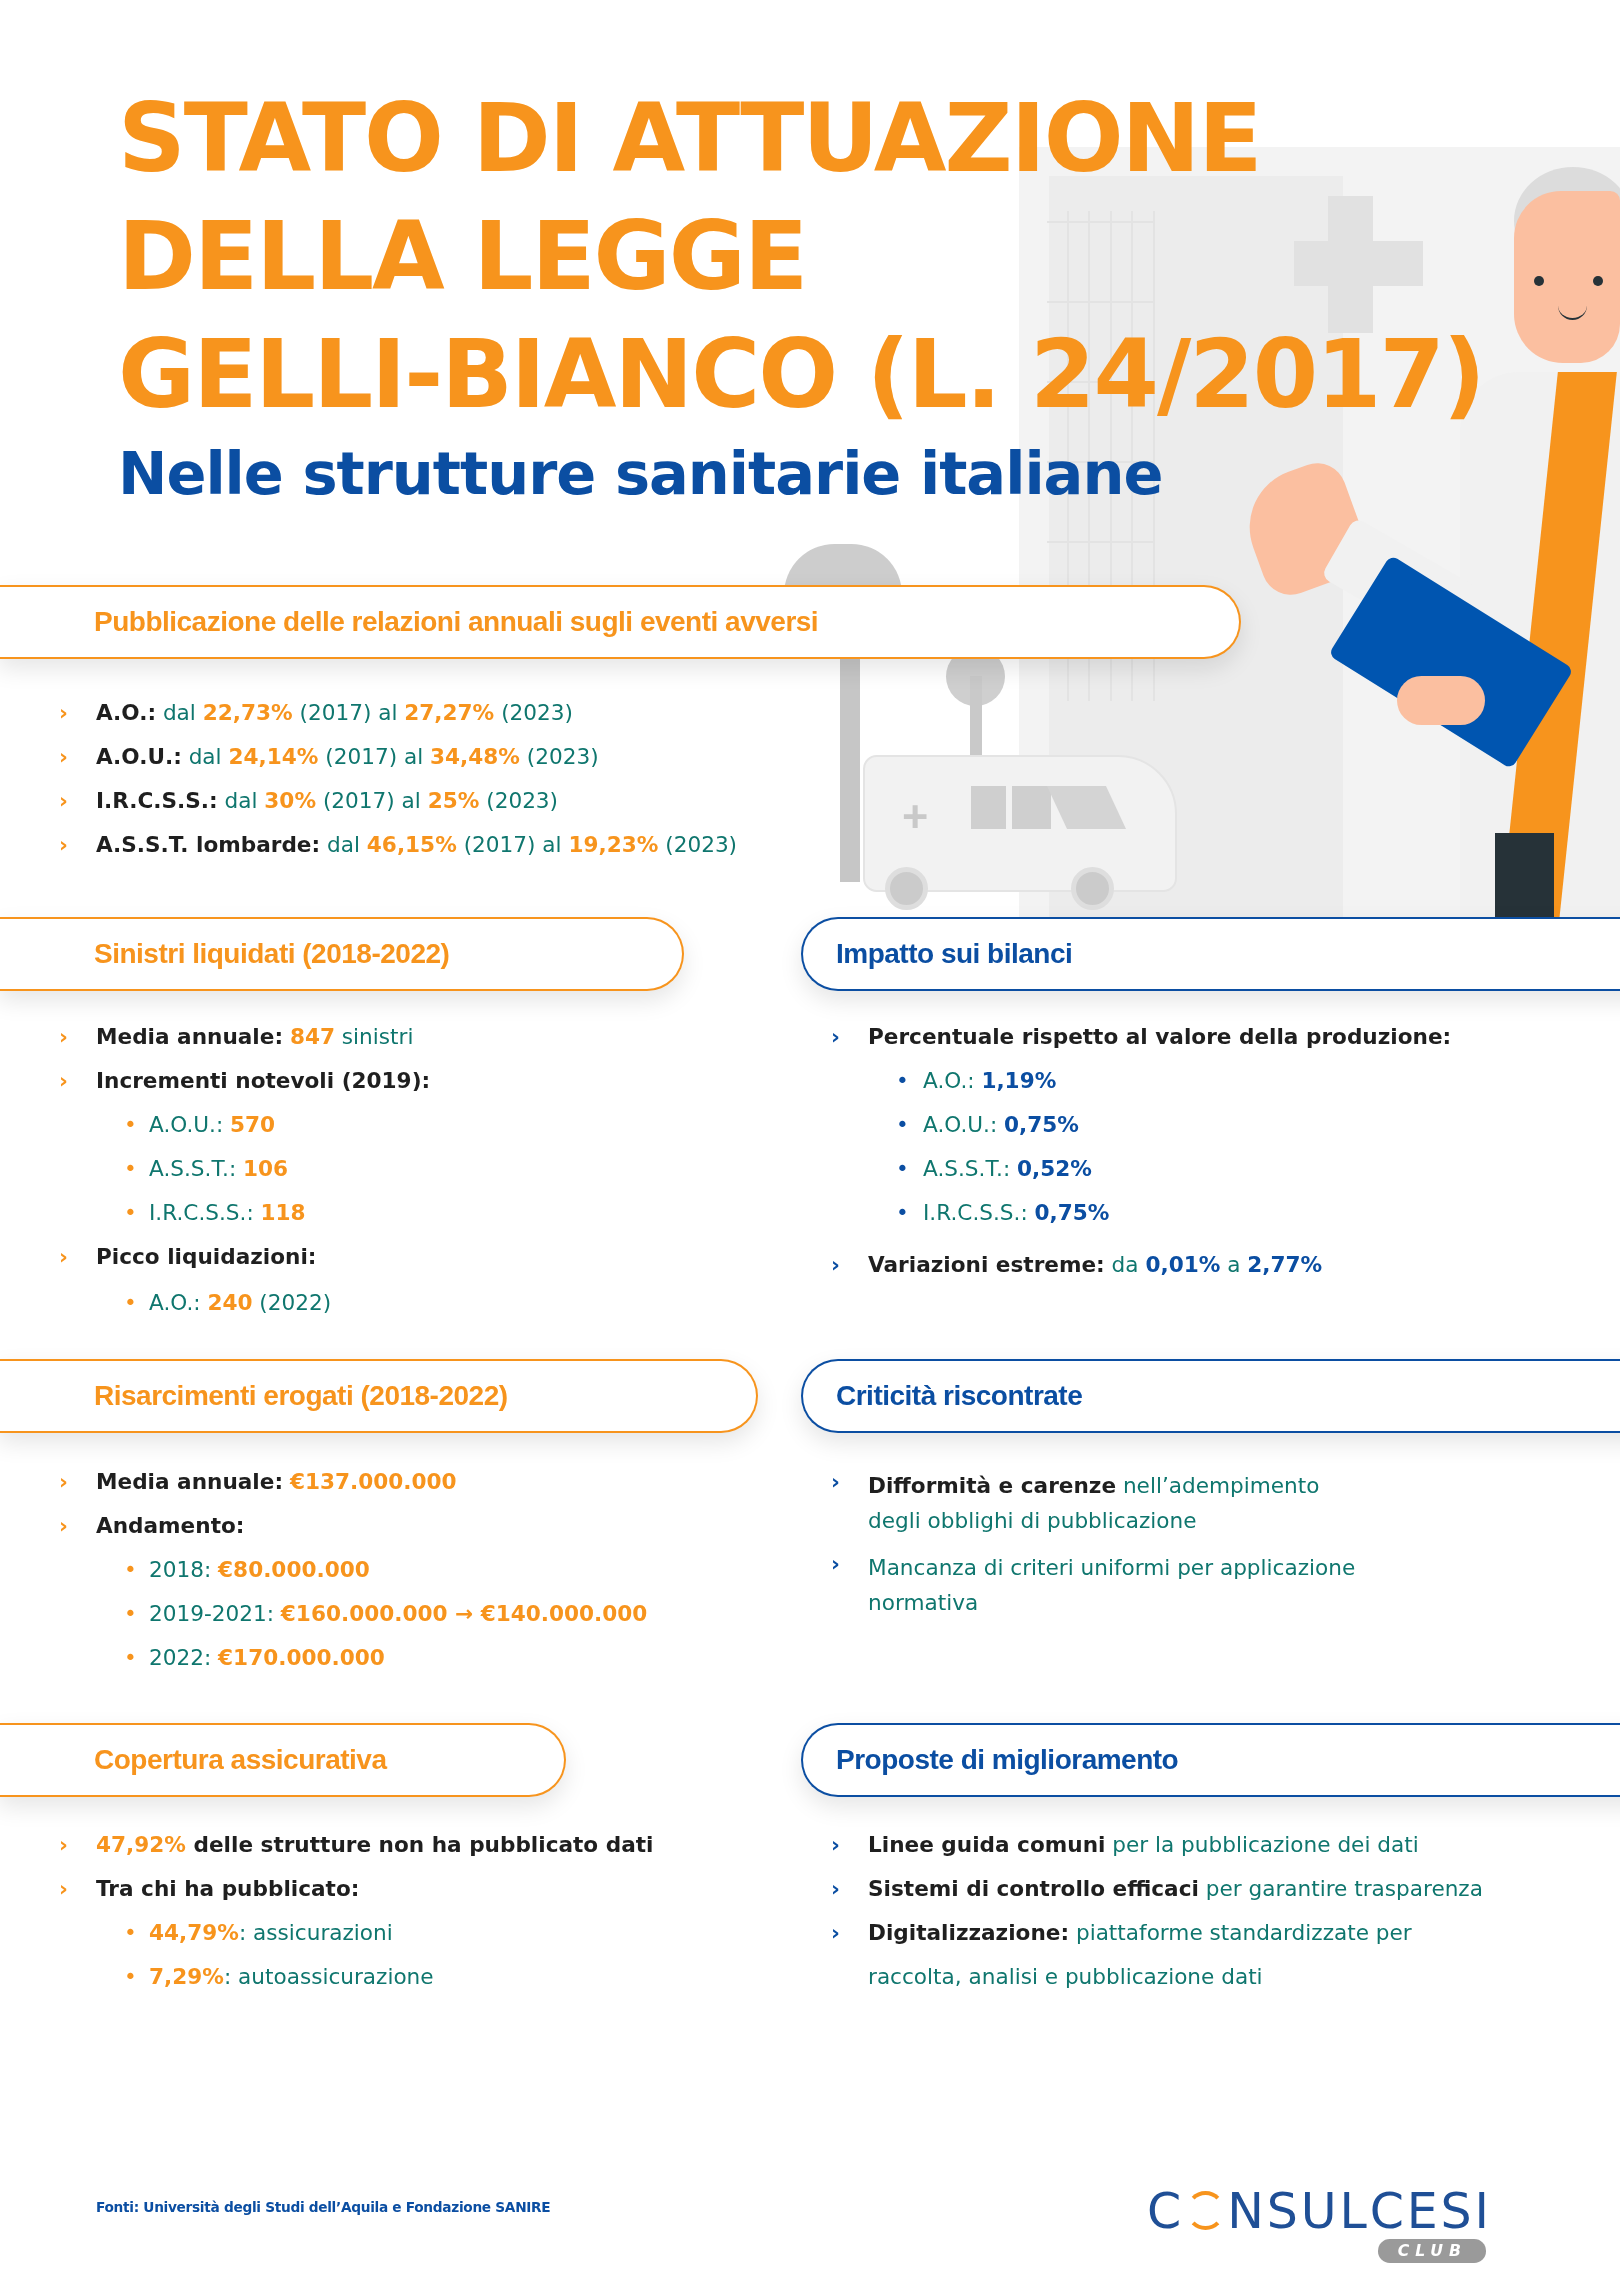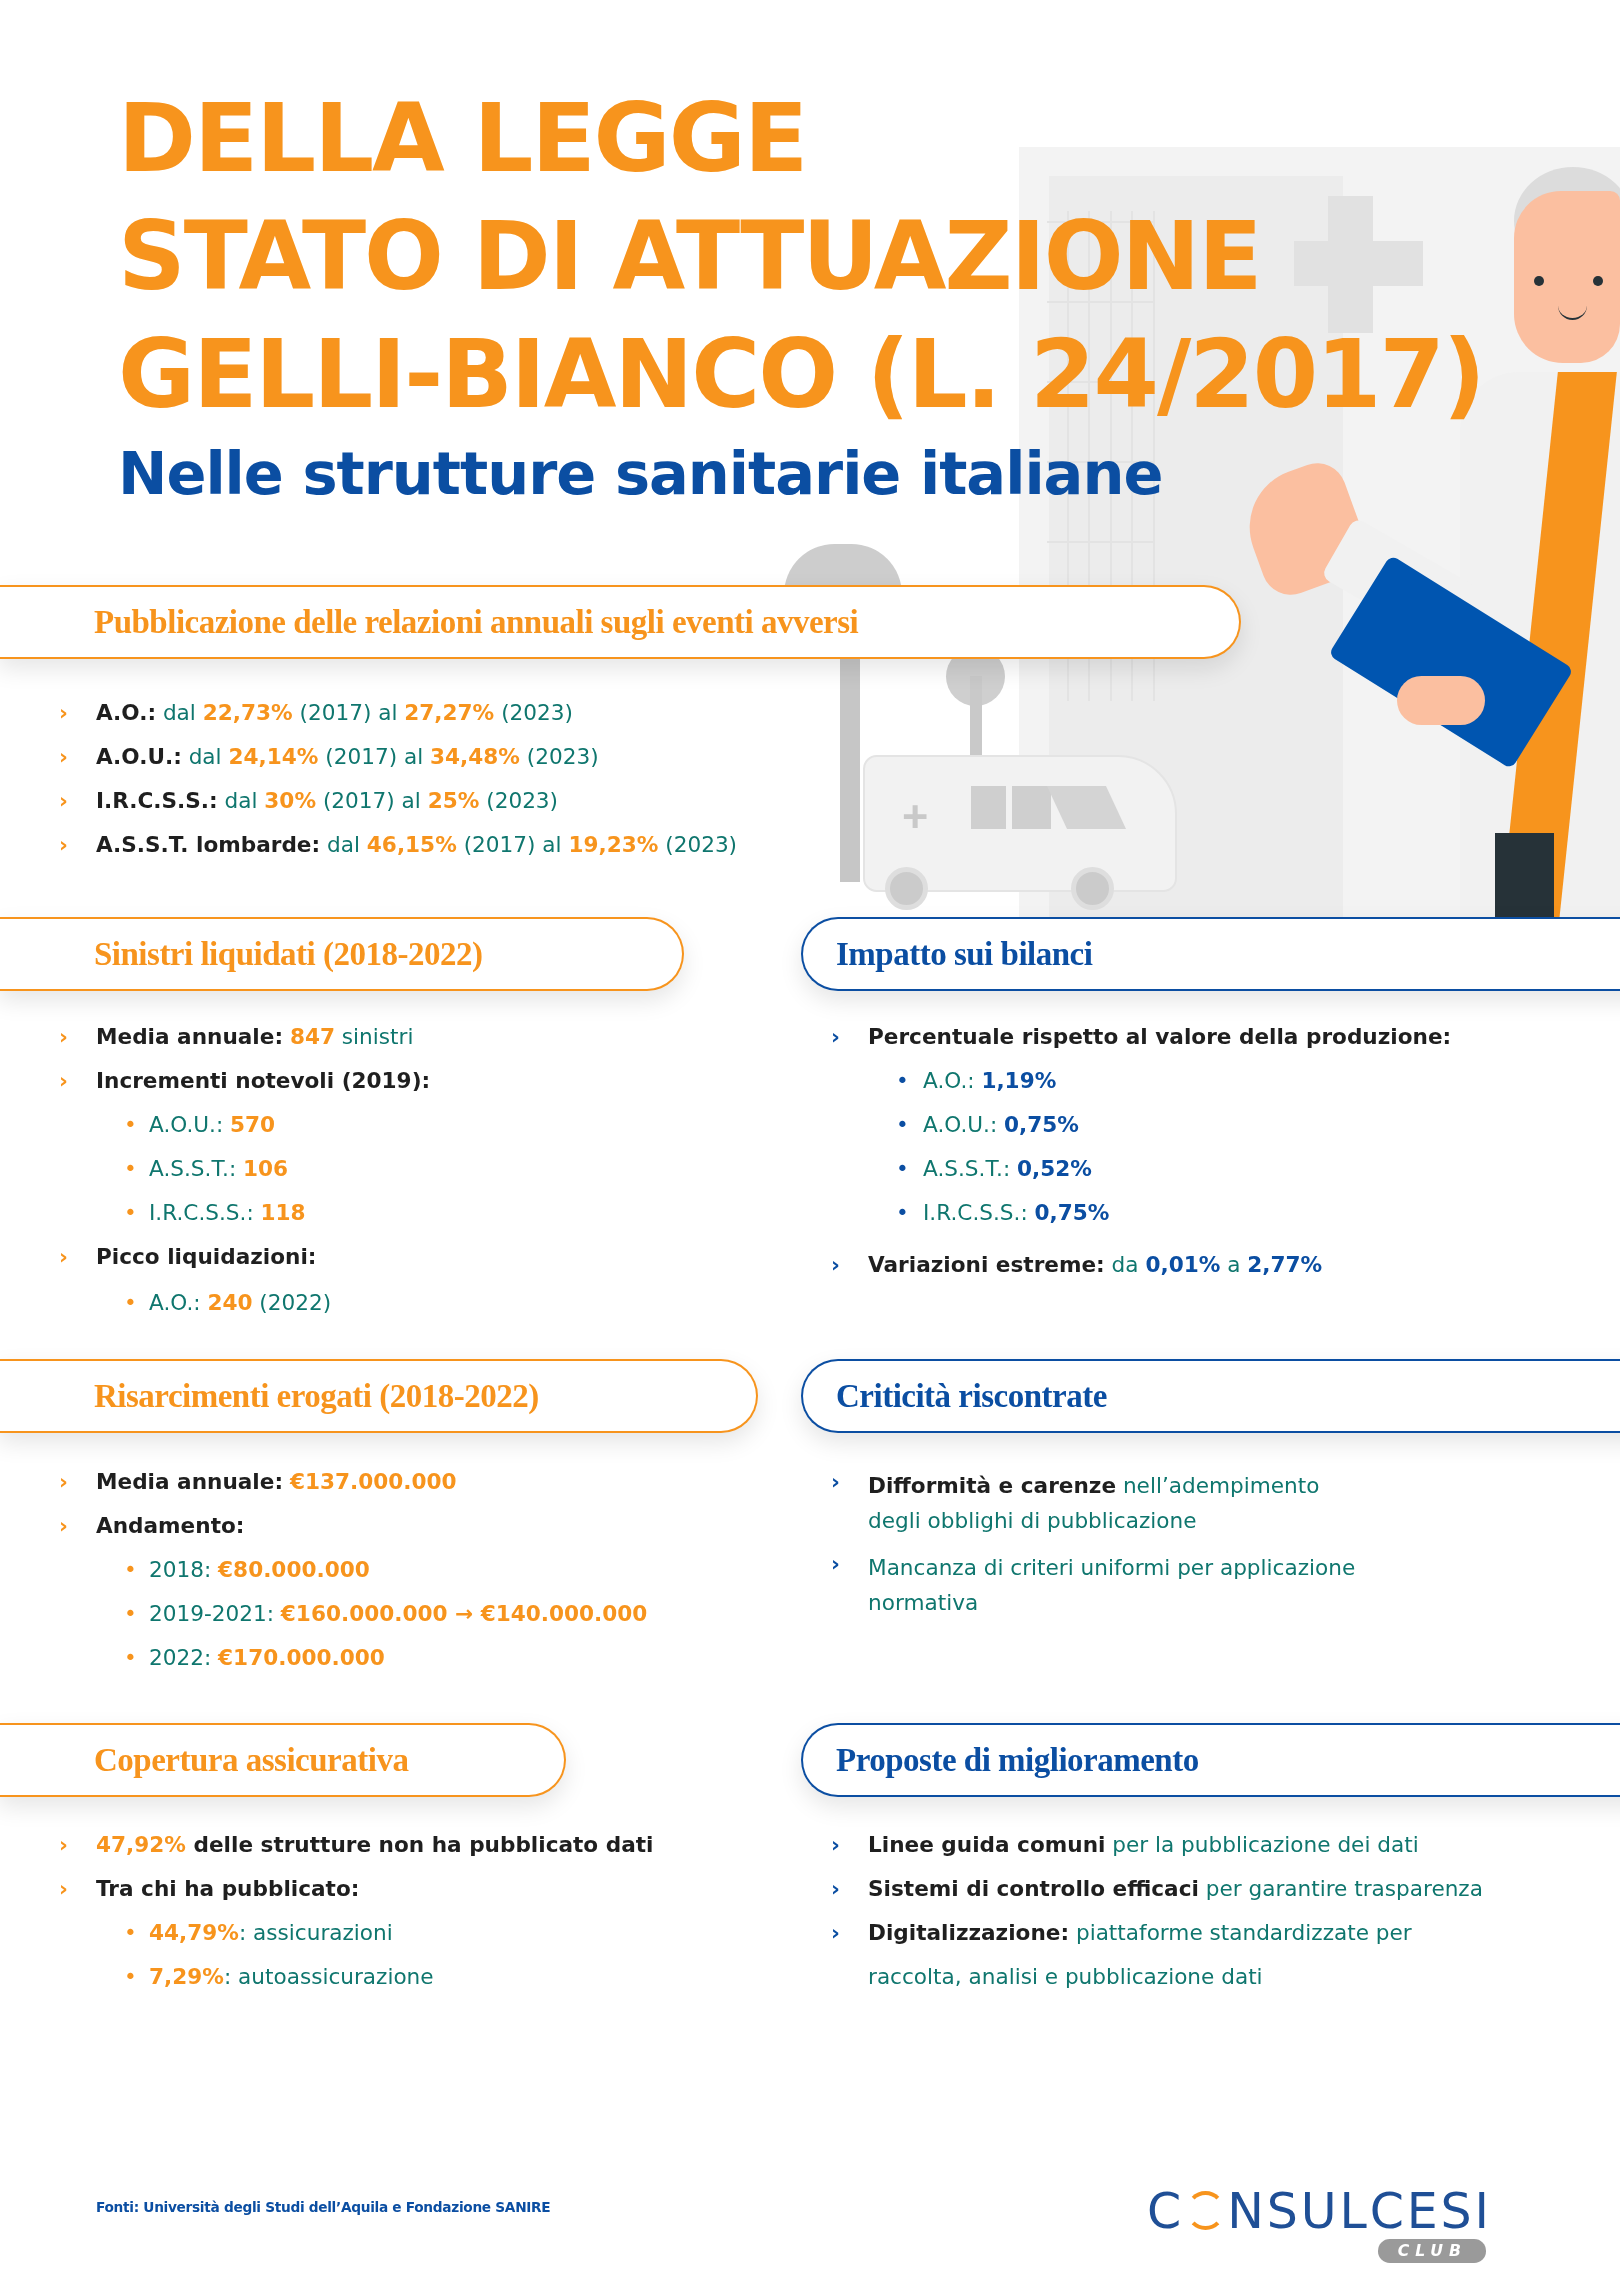--- a/index.html
+++ b/index.html
@@ -42,21 +42,21 @@
   
   .main-title { position: absolute; left: 118px; top: 80px; z-index: 2; font-family: "DejaVu Sans", sans-serif; font-weight: bold; color: #f7941d; font-size: 94px; line-height: 118px; letter-spacing: -2px; }
   .main-title div { white-space: nowrap; }
   .subtitle { position: absolute; left: 118px; top: 439px; z-index: 2; font-family: "DejaVu Sans", sans-serif; font-weight: bold; color: #0b4ea2; font-size: 59px; letter-spacing: -1px; white-space: nowrap; }
 
   
   .pill { position: absolute; z-index: 3; background: #ffffff; height: 74px; display: flex; align-items: center;
           box-shadow: 0 9.8px 23.5px rgba(0,0,0,0.10); }
   .pill-left { left: -2px; border: 2.9px solid #f7941d; border-left: none; border-radius: 0 39px 39px 0; padding-left: 96px; }
   .pill-right { left: 801px; right: -39px; border: 2.9px solid #0b4ea2; border-right: none; border-radius: 39px 0 0 39px; padding-left: 33px; }
-  .pill-title { font-family: Liberation Serif, serif; font-weight: bold; font-size: 33px; white-space: nowrap; letter-spacing: -0.5px; }
+  .pill-title { font-family: Liberation Sans, sans-serif; font-weight: bold; font-size: 28px; white-space: nowrap; letter-spacing: -0.5px; }
   .pill-left .pill-title { color: #f7941d; }
   .pill-right .pill-title { color: #0b4ea2; }
 
   
   .list { position: absolute; z-index: 2; font-family: "DejaVu Sans", sans-serif; font-size: 21.6px; color: #333333; }
   .row { position: relative; height: 44px; line-height: 44px; white-space: nowrap; }
   .row.wrap { height: auto; line-height: 35px; white-space: normal; padding-top: 3.9px; padding-bottom: 7.8px; }
   .chev { position: absolute; left: 0; top: 0; width: 17.6px; font-weight: bold; font-size: 21.6px; }
   .chev.orange { color: #f7941d; }
   .chev.blue { color: #0b4ea2; }
@@ -107,22 +107,22 @@
   <div class="doc-eye" style="left:1534px;top:276px"></div>
   <div class="doc-eye" style="left:1593px;top:276px"></div>
   <div class="doc-smile"></div>
   <div class="doc-hand-up"></div>
   <div class="doc-arm"></div>
   <div class="clipboard"></div>
   <div class="doc-hand-low"></div>
 </div>
 
 <div class="main-title">
+  <div>STATO DI ATTUAZIONE</div>
   <div>DELLA LEGGE</div>
-  <div>STATO DI ATTUAZIONE</div>
   <div>GELLI-BIANCO (L. 24/2017)</div>
 </div>
 <div class="subtitle">Nelle strutture sanitarie italiane</div>
 
 <div class="pill pill-left" style="top:585px; width:1243px;">
   <span class="pill-title">Pubblicazione delle relazioni annuali sugli eventi avversi</span>
 </div>
 <div class="list" style="left:59px; top:691px;">
   <div class="row">
     <span class="chev orange">›</span>

